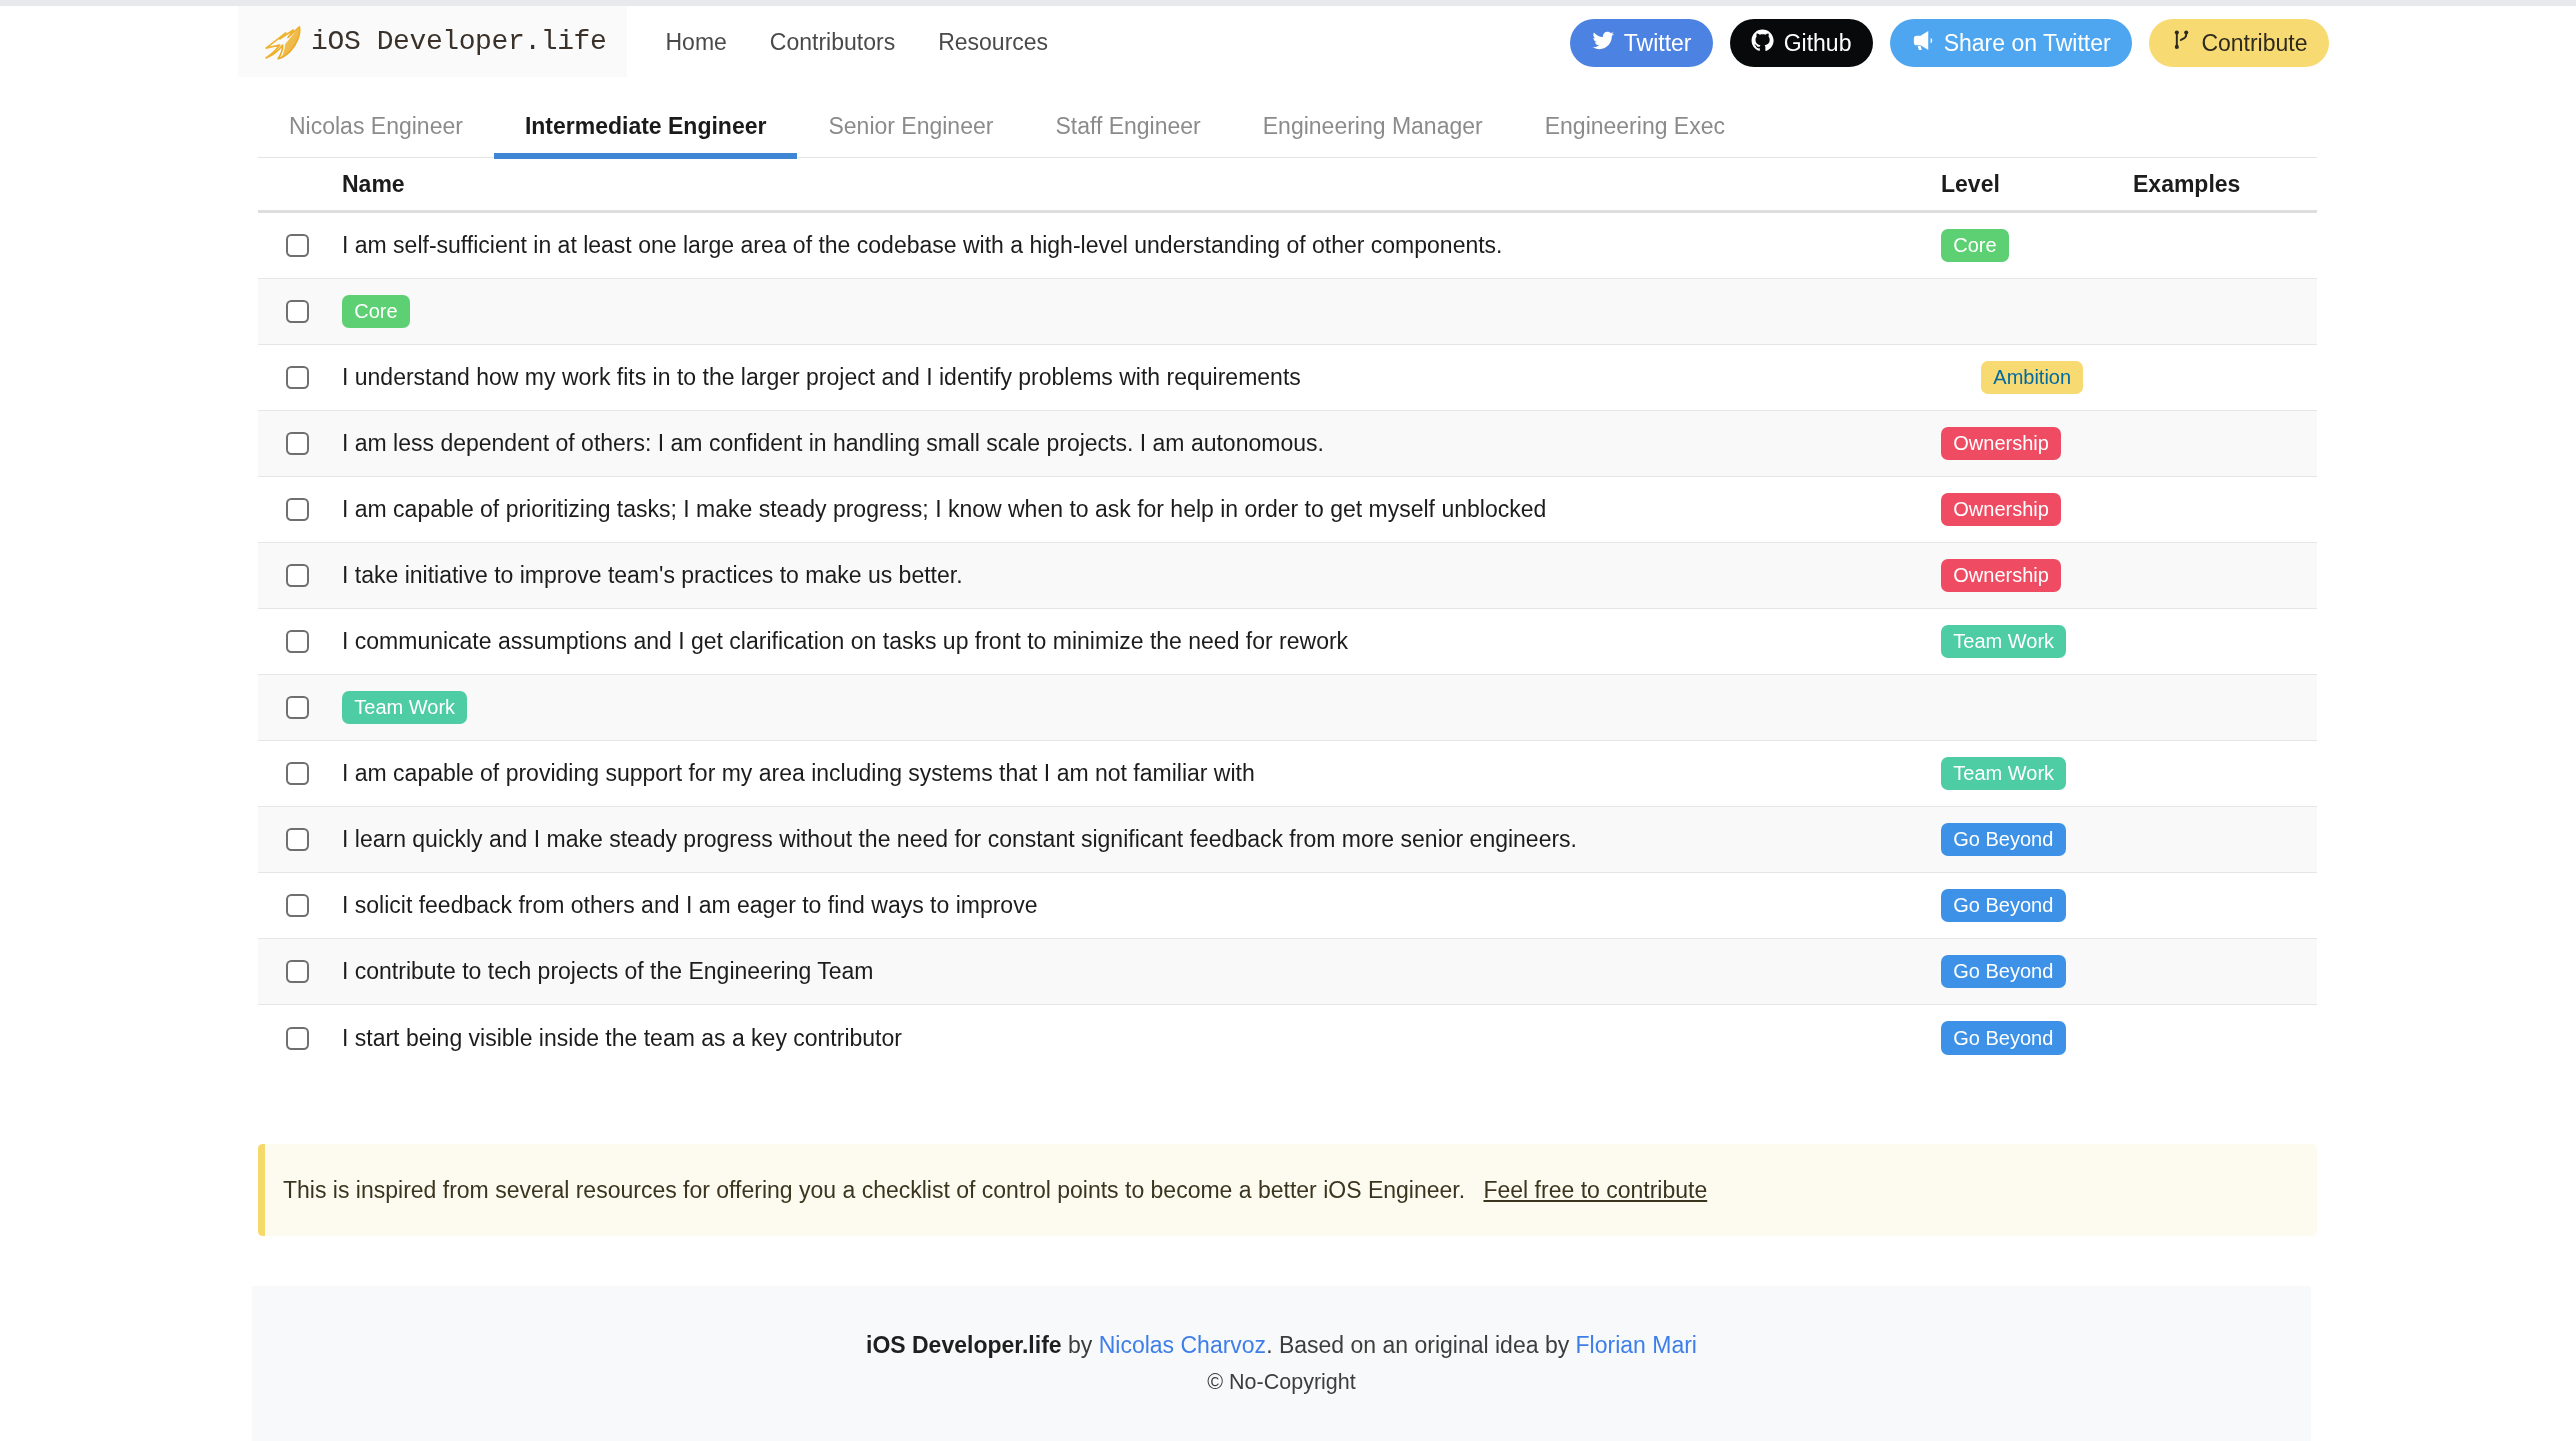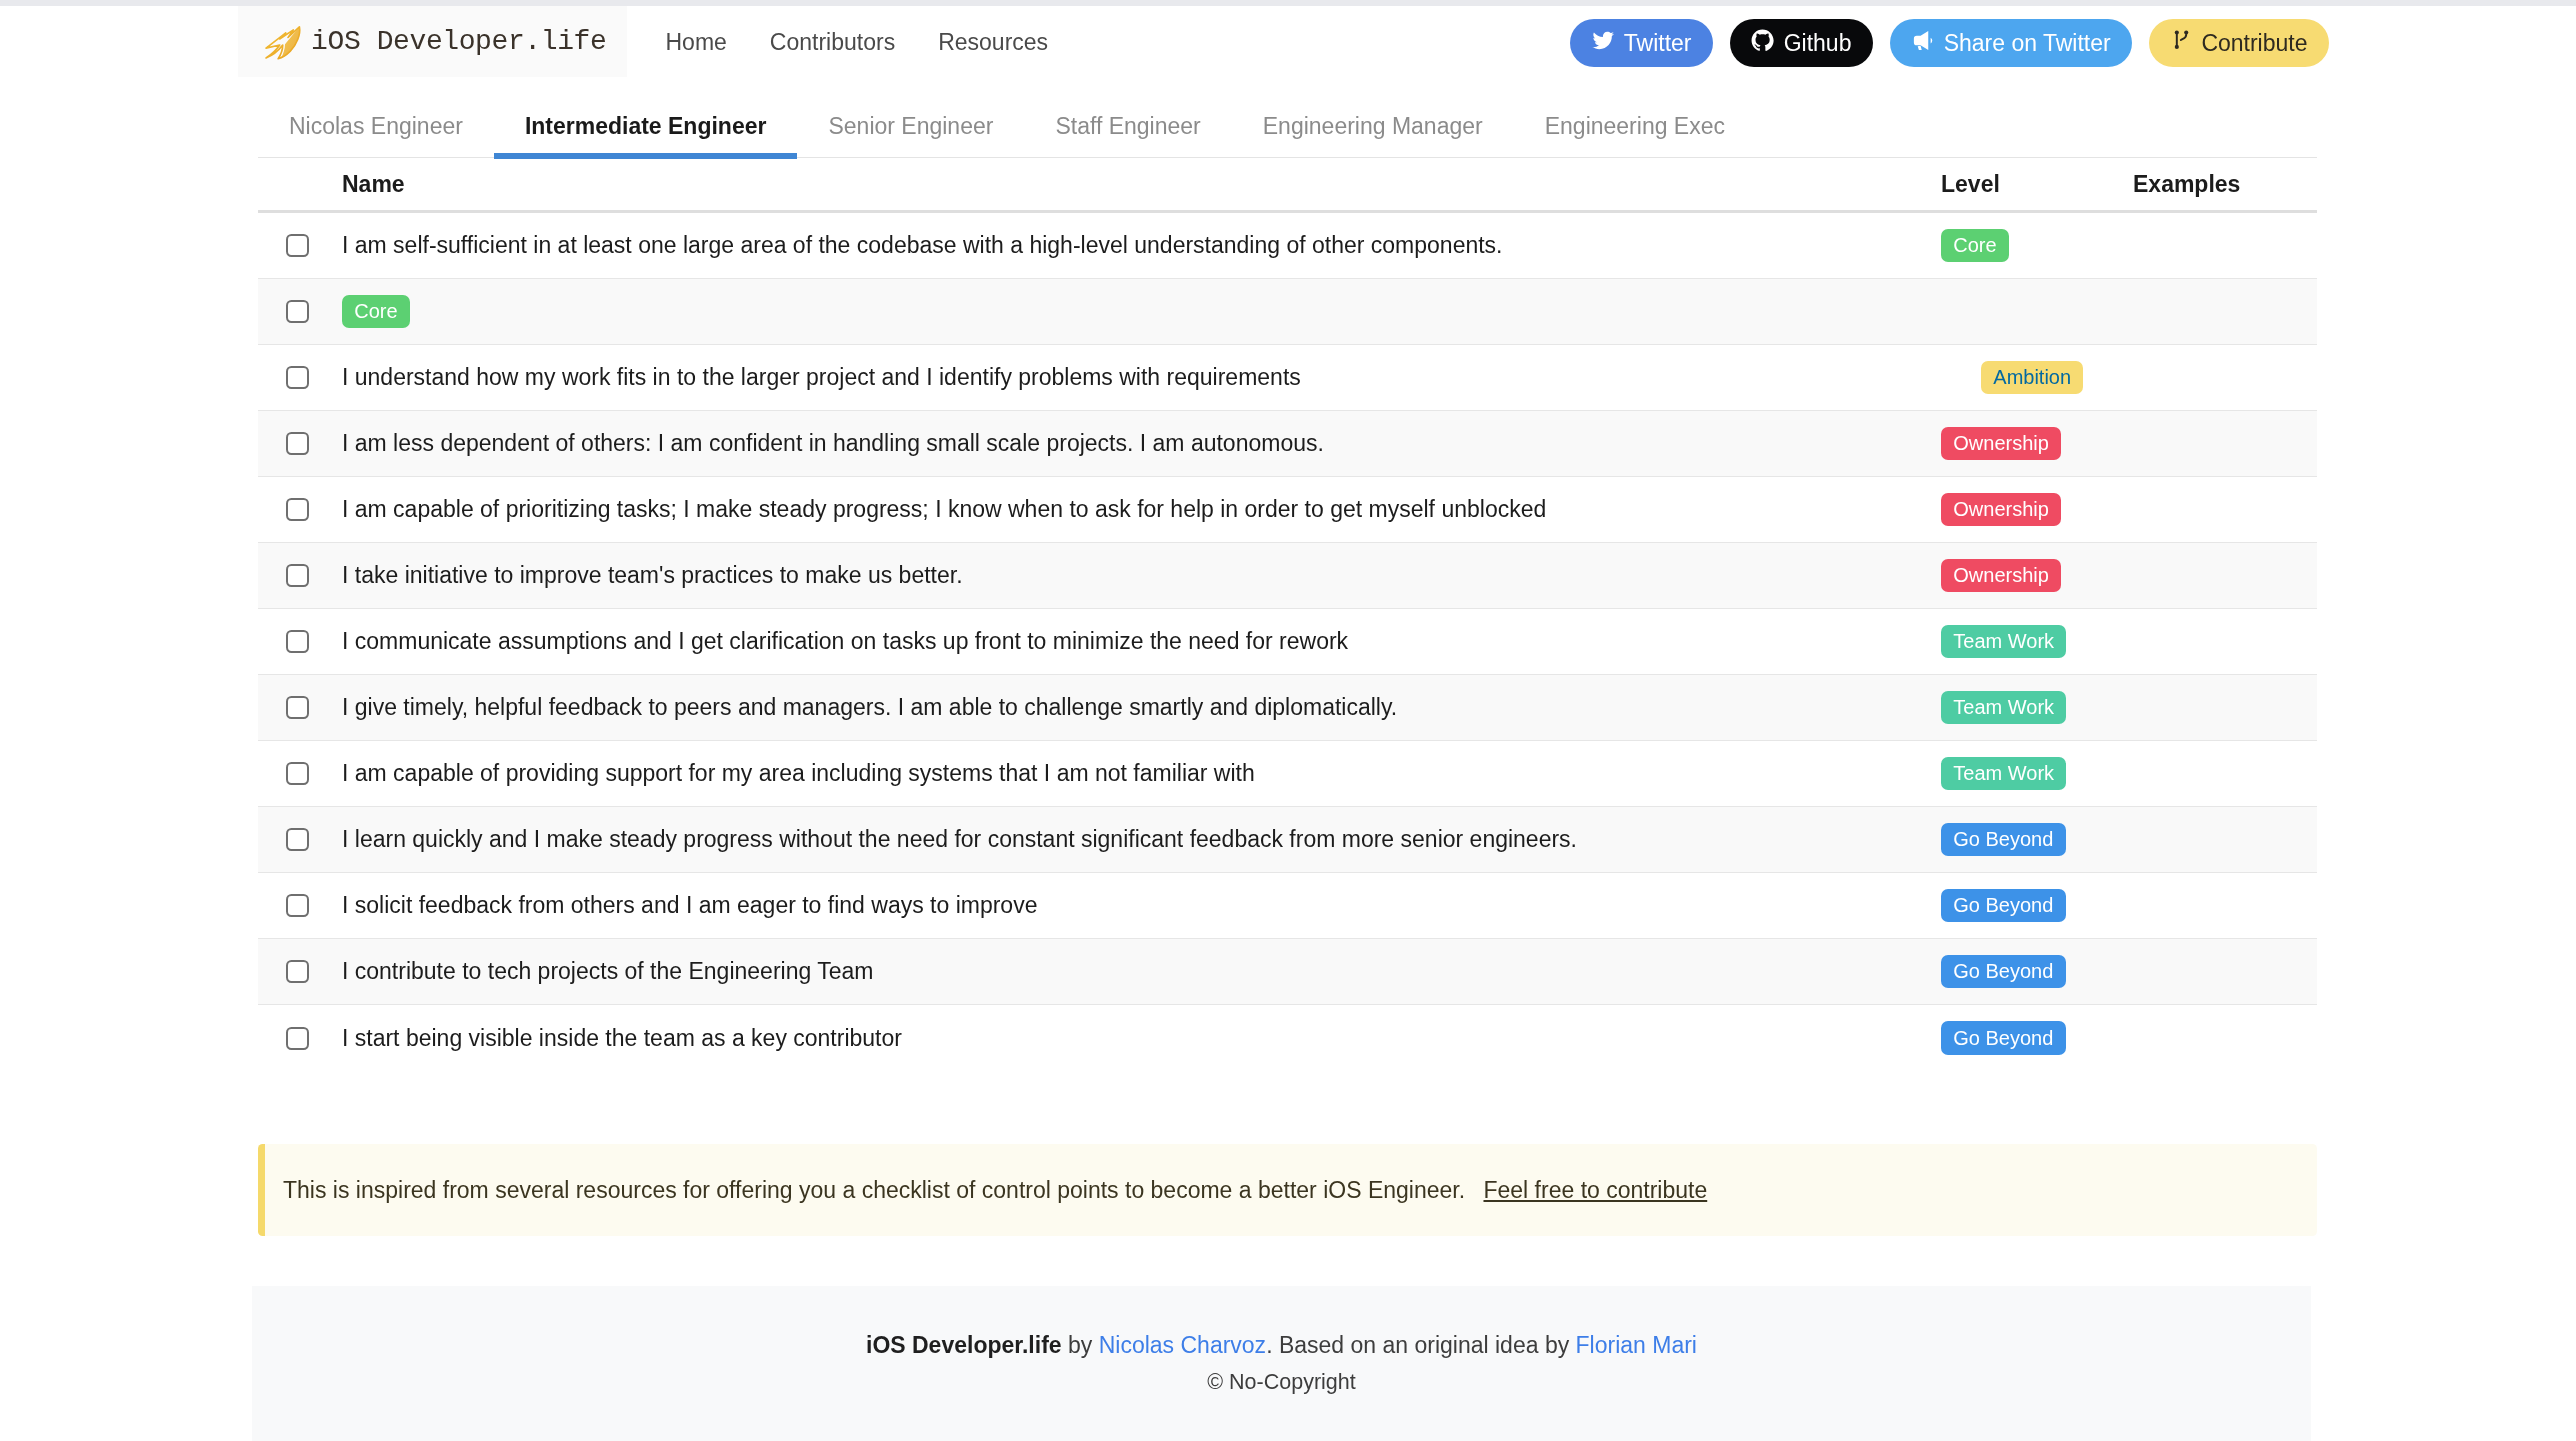--- a/index.html
+++ b/index.html
@@ -278,21 +278,20 @@
             <span class="checkbox"></span>
           </div>
           <div class="col-name cell-name">I communicate assumptions and I get clarification on tasks up front to minimize the need for rework</div>
           <div class="col-level"><span class="badge badge-team">Team Work</span></div>
           <div class="col-examples"></div>
         </div>
         <div class="trow alt">
           <div class="col-check">
             <span class="checkbox"></span>
           </div>
-          <div class="col-name cell-name">I give timely, helpful feedback to peers and managers. I am able to challenge smartly and diplomatically.</div>
           <div class="col-level"><span class="badge badge-team">Team Work</span></div>
           <div class="col-examples"></div>
         </div>
         <div class="trow">
           <div class="col-check">
             <span class="checkbox"></span>
           </div>
           <div class="col-name cell-name">I am capable of providing support for my area including systems that I am not familiar with</div>
           <div class="col-level"><span class="badge badge-team">Team Work</span></div>
           <div class="col-examples"></div>

